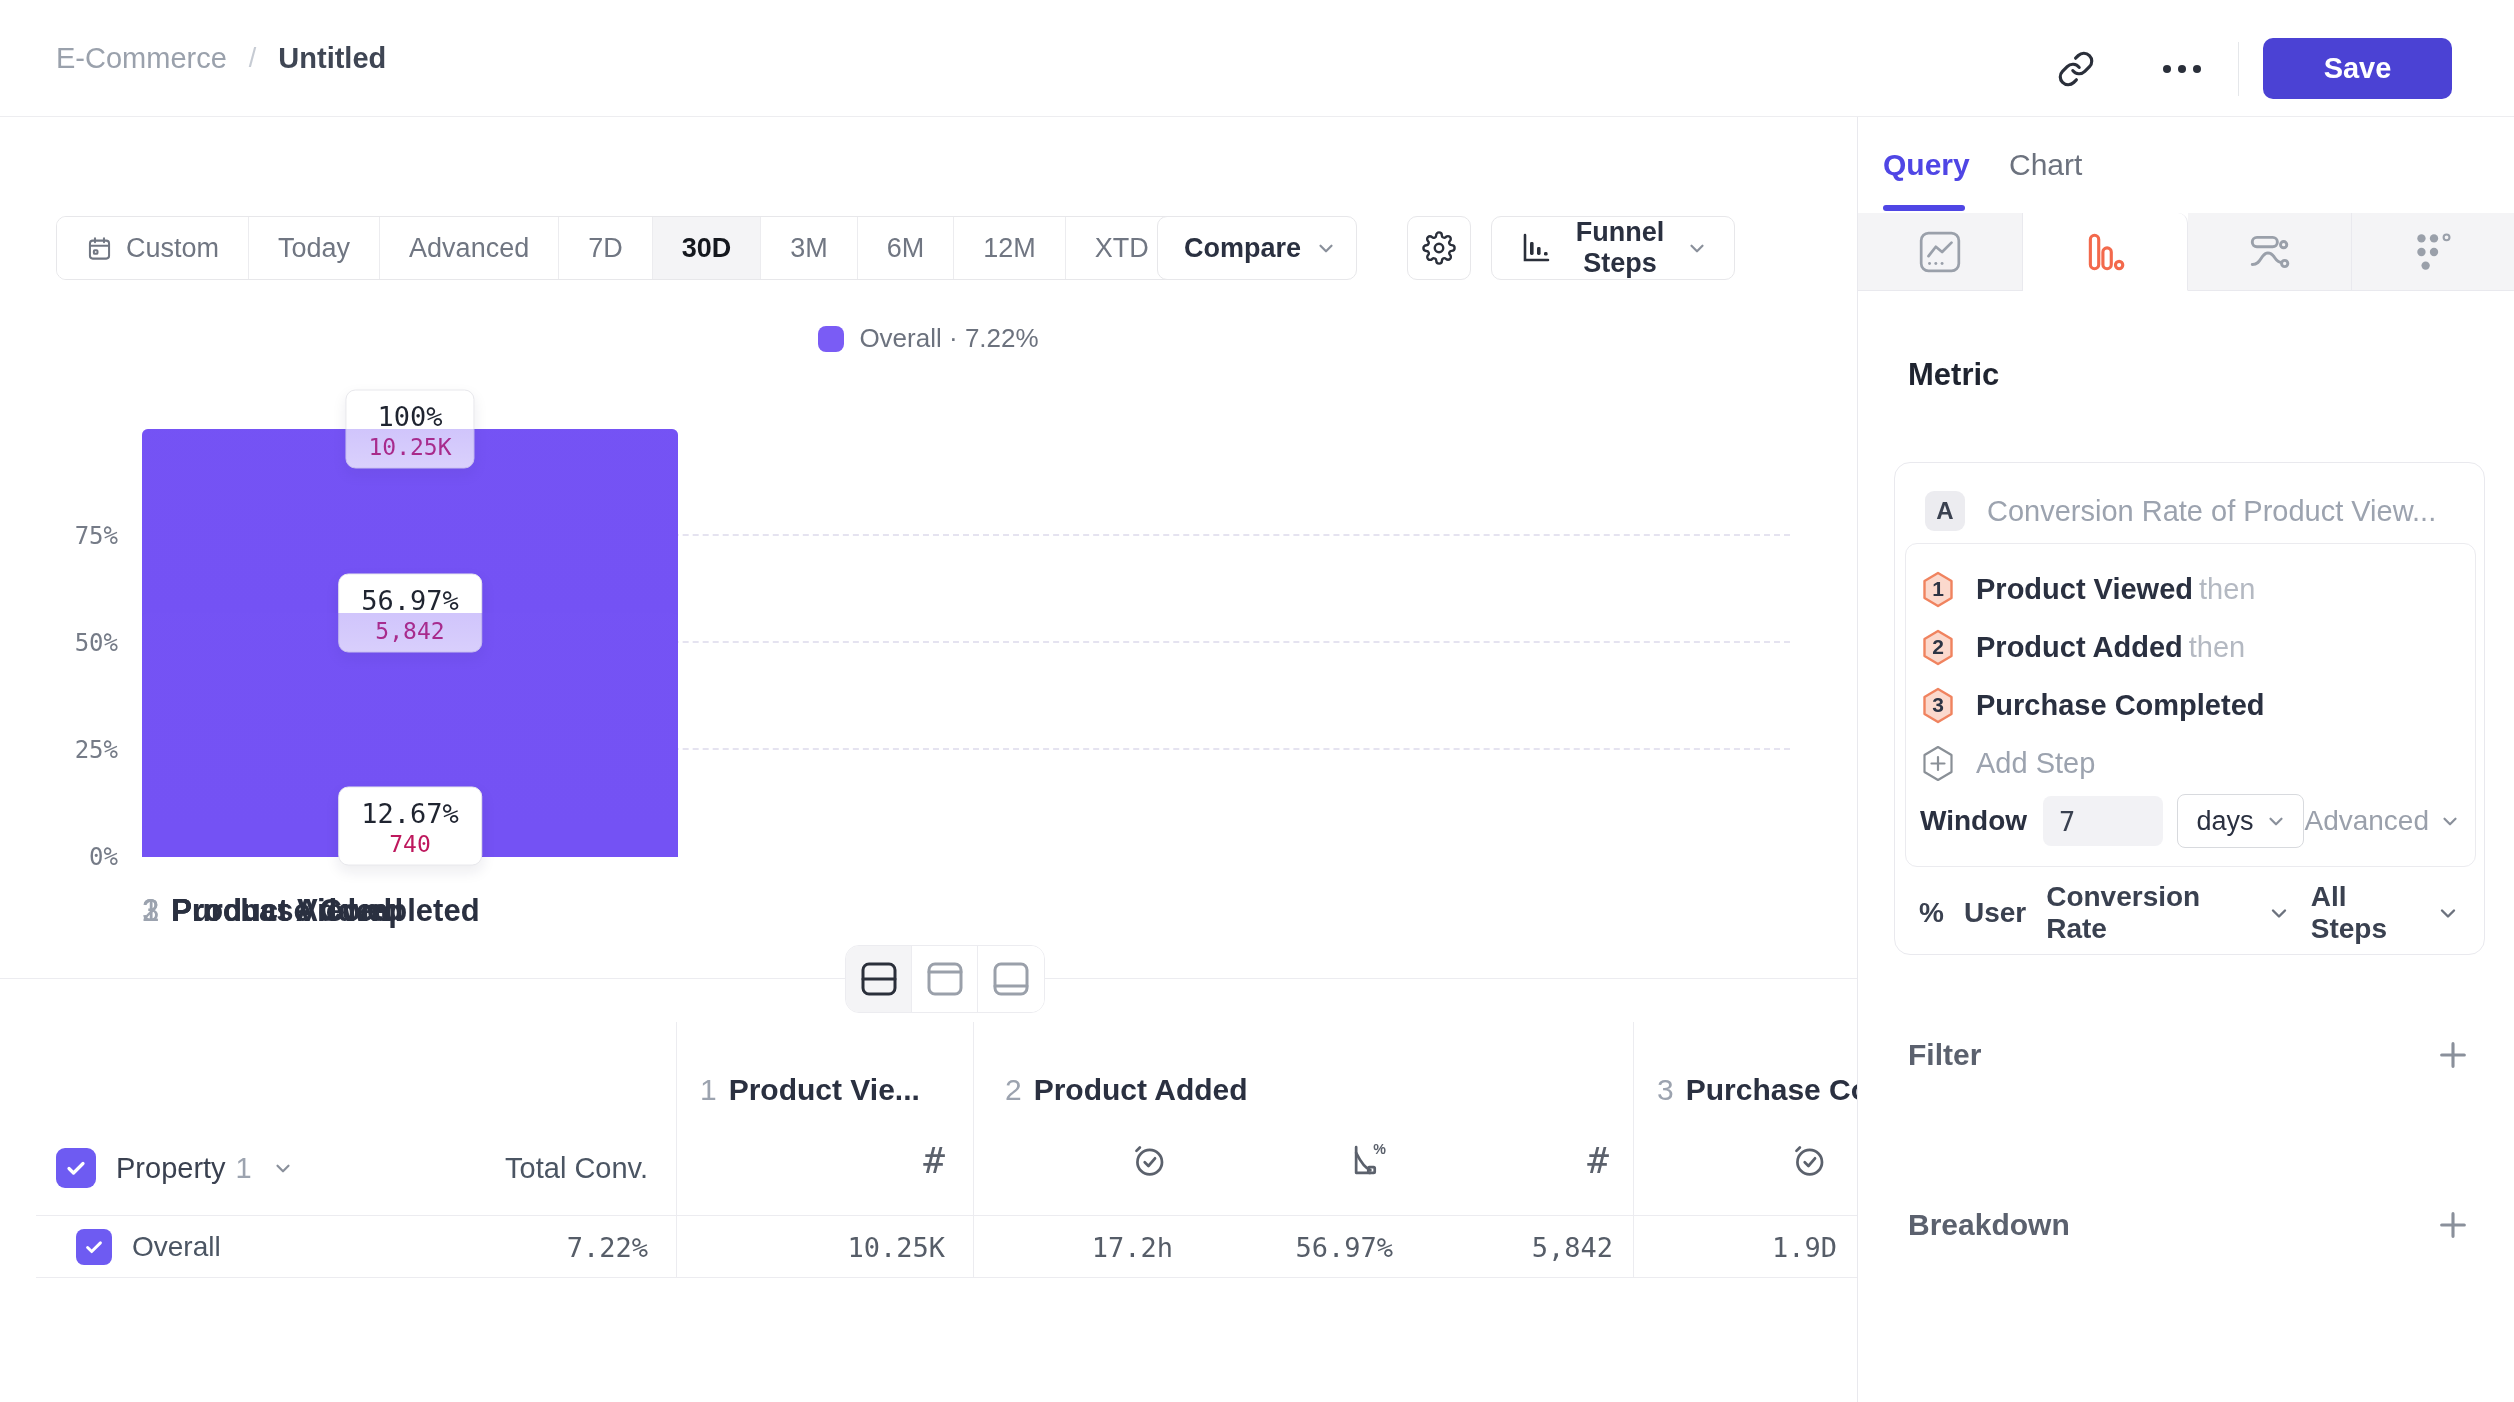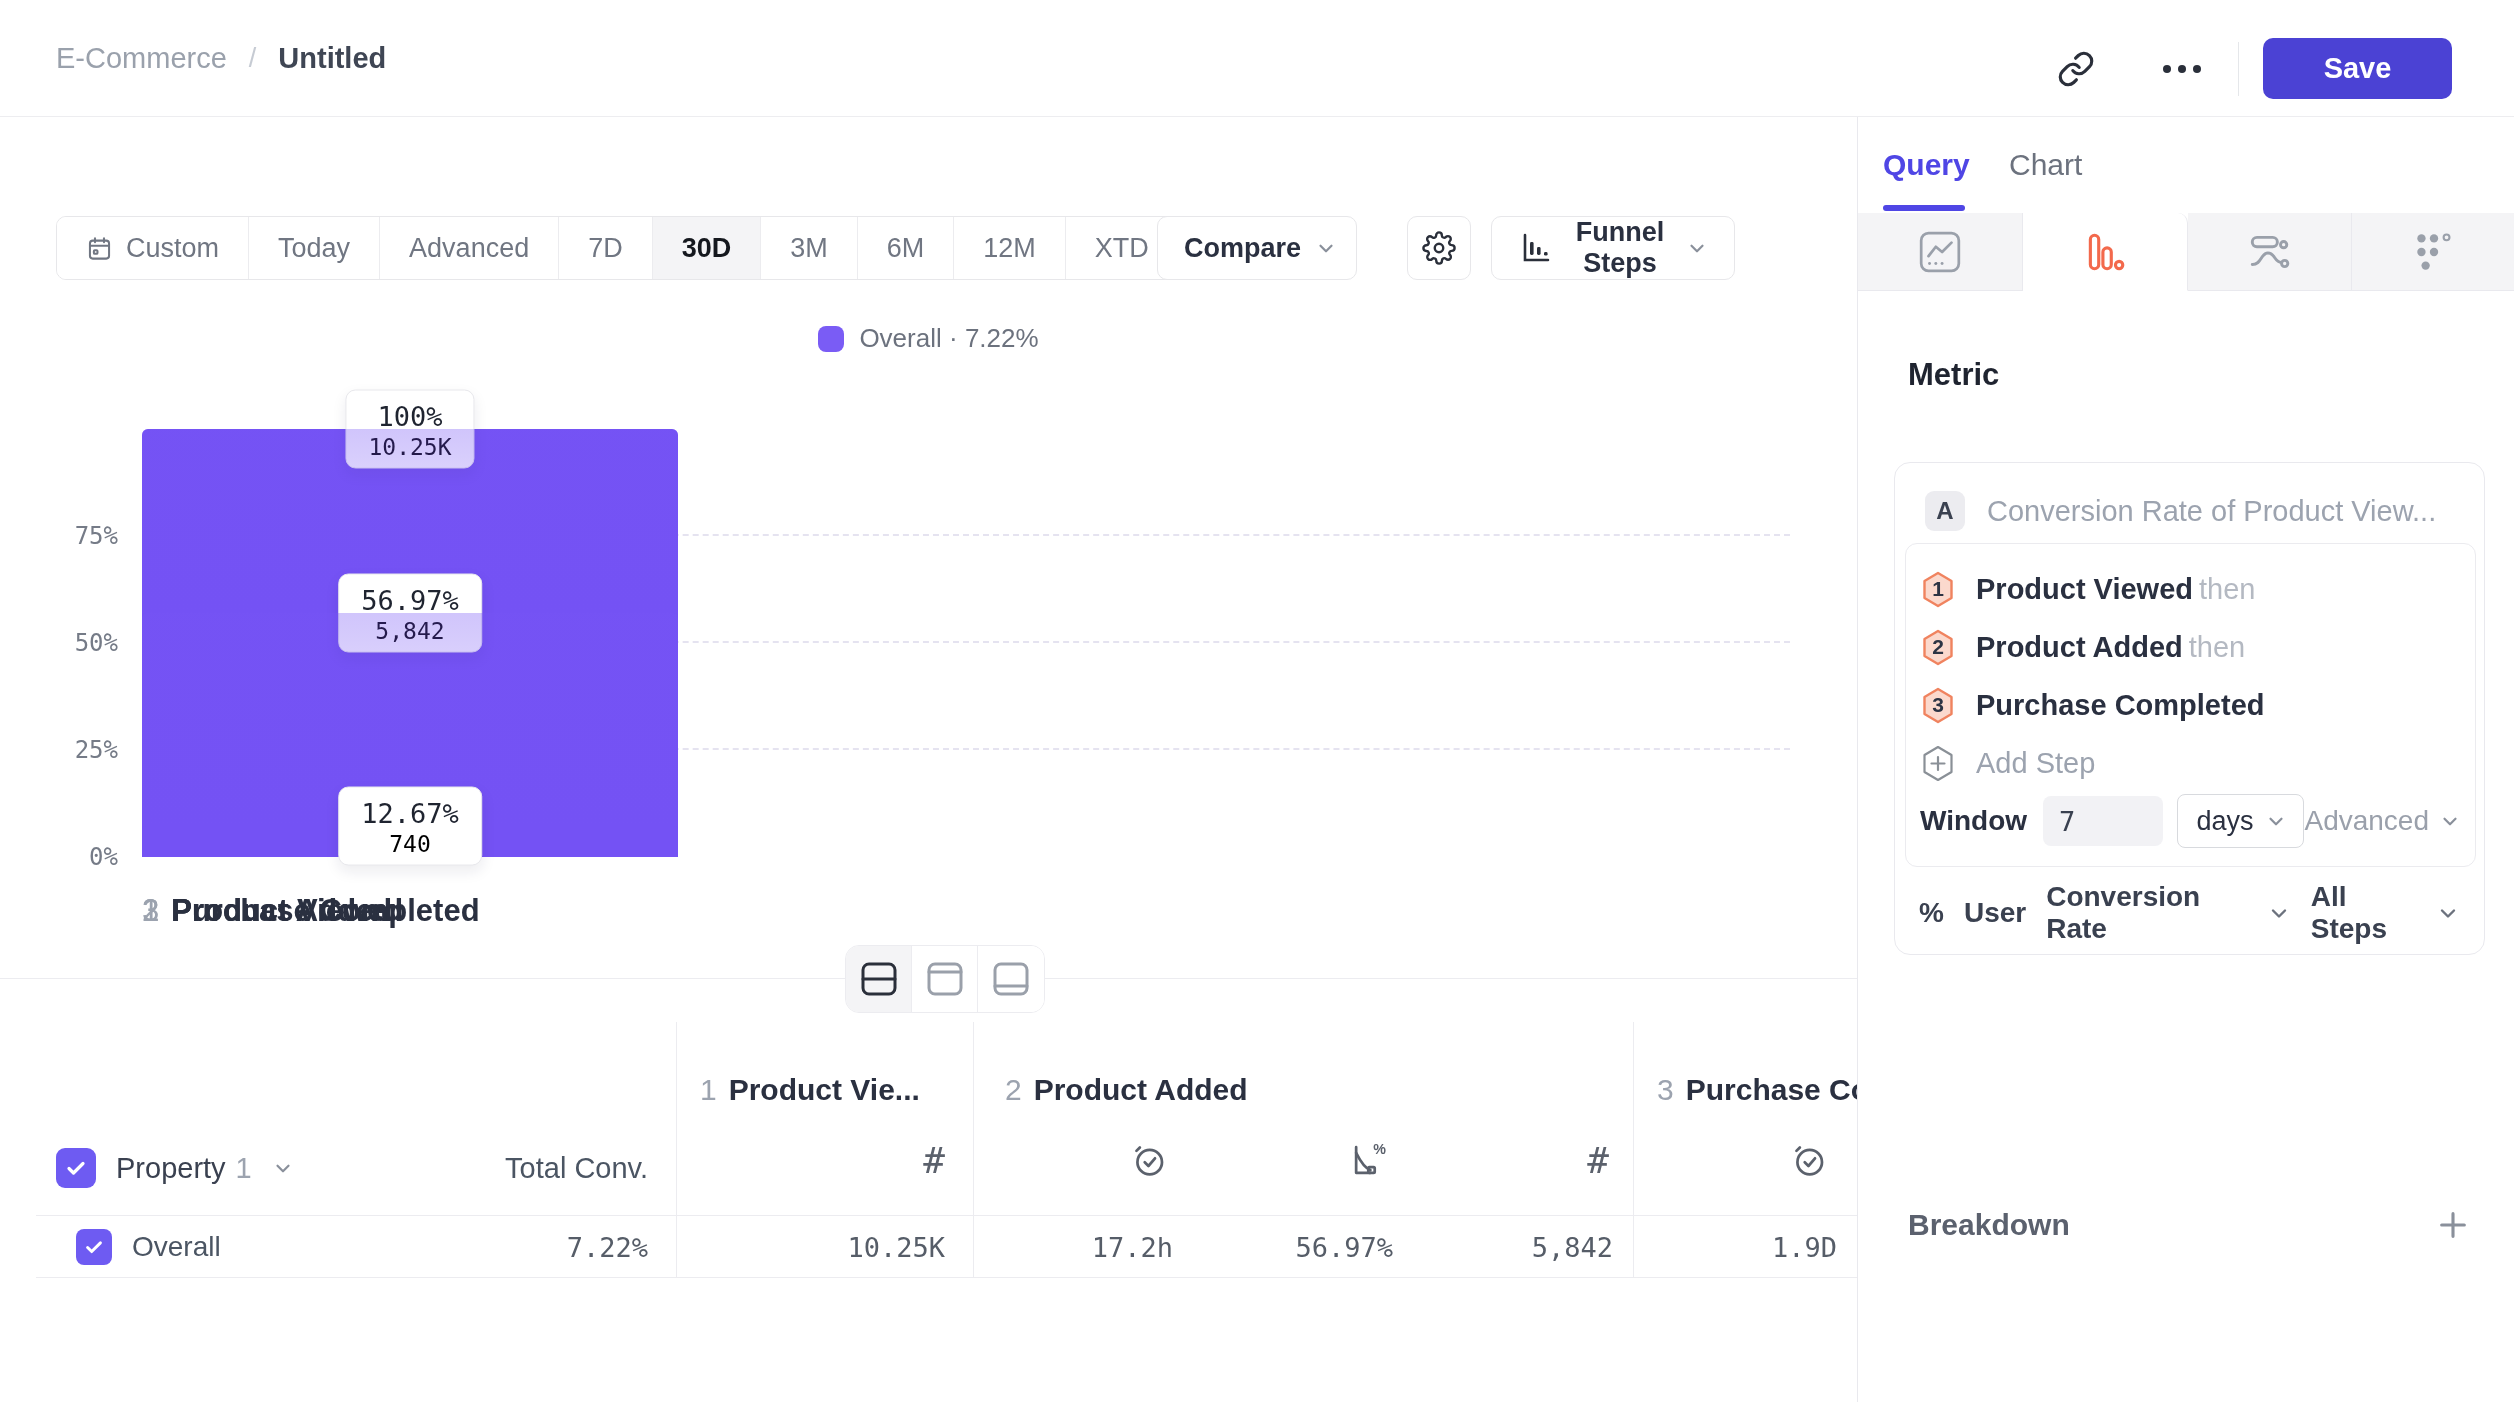--- a/index.html
+++ b/index.html
@@ -49,21 +49,21 @@
   .gridline { position:absolute; left:0; right:0; height:0; border-top:2px dashed #e5e3f0; z-index:0; }
   .bar { position:absolute; top:0; bottom:0; width:536px; z-index:1; }
   .bar:nth-of-type(1){ left:0; } .bar:nth-of-type(2){ left:551px; } .bar:nth-of-type(3){ left:1106px; }
   .bar-solid { position:absolute; bottom:0; left:0; width:100%; background:#7452f4; border-radius:4px 4px 0 0; }
   .bar-ghost { position:absolute; left:0; width:100%; border-radius:6px 6px 0 0;
     background:linear-gradient(to bottom, rgba(118,84,245,.34), rgba(118,84,245,.02)); }
   .bar-card { position:absolute; left:50%; transform:translate(-50%,50%); z-index:5; background:#fff;
     border:1px solid #e8e8ec; border-radius:10px; box-shadow:0 6px 14px rgba(30,30,60,.08);
     padding:10px 22px 8px; text-align:center; }
   .bar-card .pct { font-family:"DejaVu Sans Mono",monospace; font-size:27px; color:#1f2430; }
-  .bar-card .cnt { font-family:"DejaVu Sans Mono",monospace; font-size:23px; color:#000000; margin-top:2px; }
+  .bar-card .cnt { font-family:"DejaVu Sans Mono",monospace; font-size:23px; color:#be185d; margin-top:2px; }
   .bar-label { position:absolute; top:calc(100% + 36px); left:0; font-size:31px; white-space:nowrap; }
   .bar-label .num { color:#9ca3af; margin-right:12px; font-weight:400; }
   .bar-label .txt { color:#2a3040; font-weight:600; }
 
   
   .chart-divider { position:absolute; left:0; top:861px; width:1857px; height:0; border-top:1px solid #ececf0; }
   .view-toggle { position:absolute; left:845px; top:828px; height:68px; display:flex; background:#fff;
     border:1px solid #ececf0; border-radius:14px; overflow:hidden; }
   .vt-btn { width:66px; display:flex; align-items:center; justify-content:center; color:#9aa0aa;
     border-right:1px solid #ececf0; cursor:pointer; background:#fff; }
@@ -554,20 +554,30 @@
         </span>
       <span>All Steps</span>
       <span class="crit-chev">
           <svg width="24" height="24" viewBox="0 0 24 24" fill="none" stroke="currentColor" stroke-width="2.4" stroke-linecap="round" stroke-linejoin="round">
             <path d="M6 9.5l6 6 6-6"></path>
           </svg>
         </span>
     </div>
   </div>
 
+  <div class="section-row" style="top:912px;">
+    <span class="section-title">Filter</span>
+    <span class="plus-btn">
+        <span>
+          <svg width="34" height="34" viewBox="0 0 24 24" fill="none" stroke="currentColor" stroke-width="2.2" stroke-linecap="round">
+            <path d="M12 4v16M4 12h16"></path>
+          </svg>
+        </span>
+      </span>
+  </div>
   <div class="section-row" style="top:1082px;">
     <span class="section-title">Breakdown</span>
     <span class="plus-btn">
         <span>
           <svg width="34" height="34" viewBox="0 0 24 24" fill="none" stroke="currentColor" stroke-width="2.2" stroke-linecap="round">
             <path d="M12 4v16M4 12h16"></path>
           </svg>
         </span>
       </span>
   </div>

